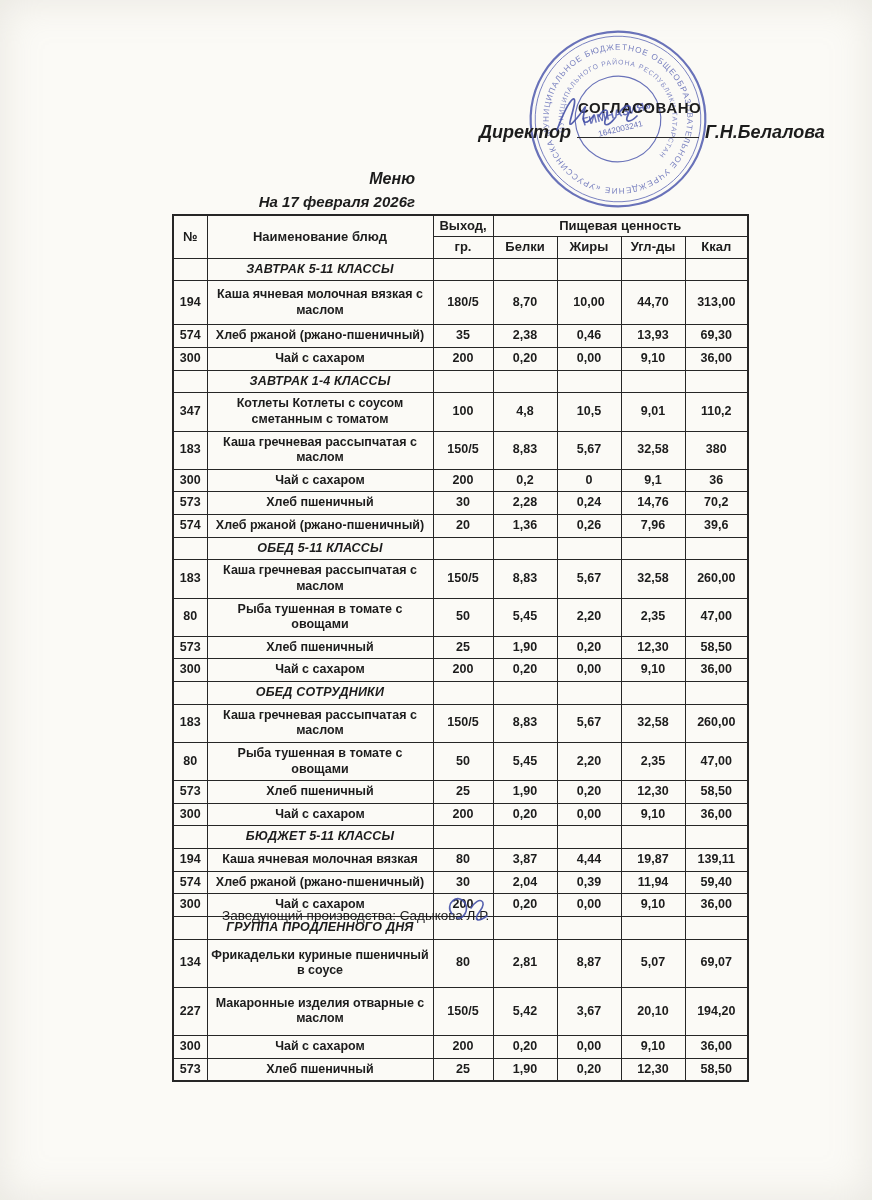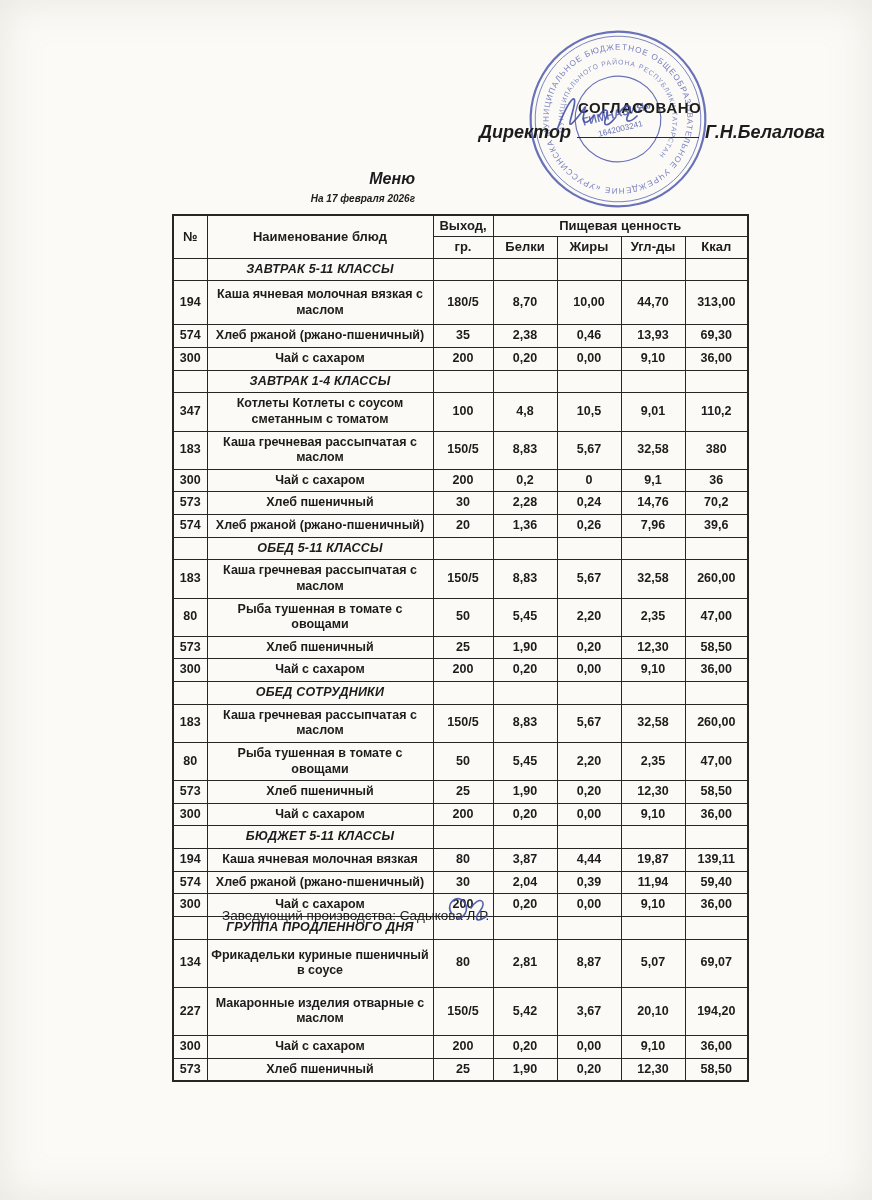--- a/index.html
+++ b/index.html
@@ -67,21 +67,21 @@
     position: absolute;
     left: 235px;
     top: 142px;
     width: 180px;
     text-align: right;
     font-weight: bold;
     font-style: italic;
     margin-top: 28px;
   }
   .menu-title-block .t1 { font-size: 16px; }
-  .menu-title-block .t2 { font-size: 10px; margin-top: 5px; white-space: nowrap; }
+  .menu-title-block .t2 { font-size: 15px; margin-top: 5px; white-space: nowrap; }
 
   
   table.menu {
     position: absolute;
     left: 172px;
     top: 214px;
     width: 575px;
     border-collapse: collapse;
     font-size: 12.5px;
     font-weight: bold;

